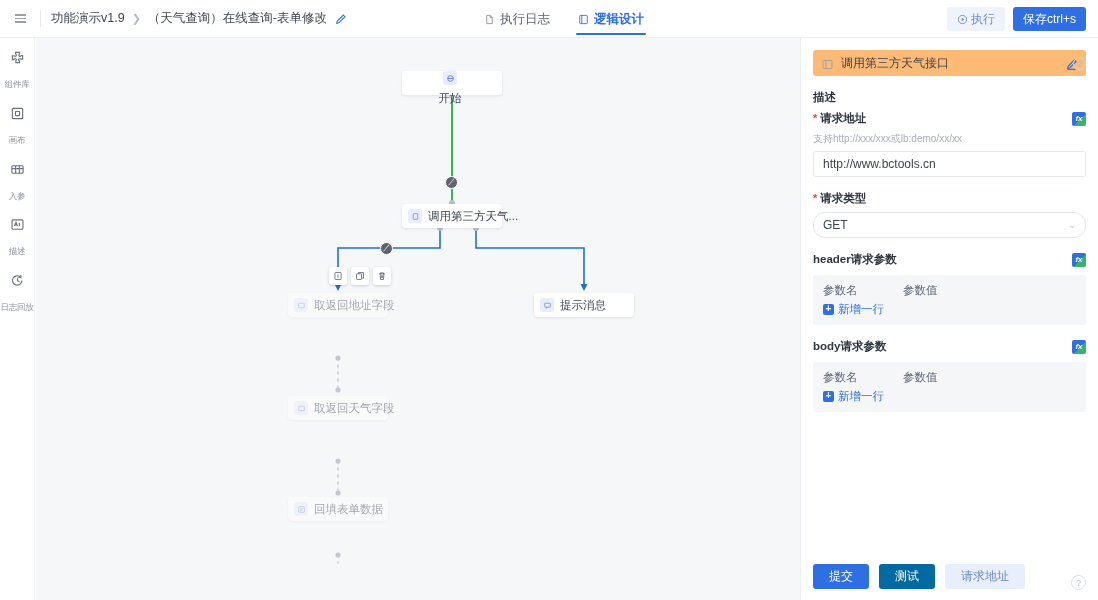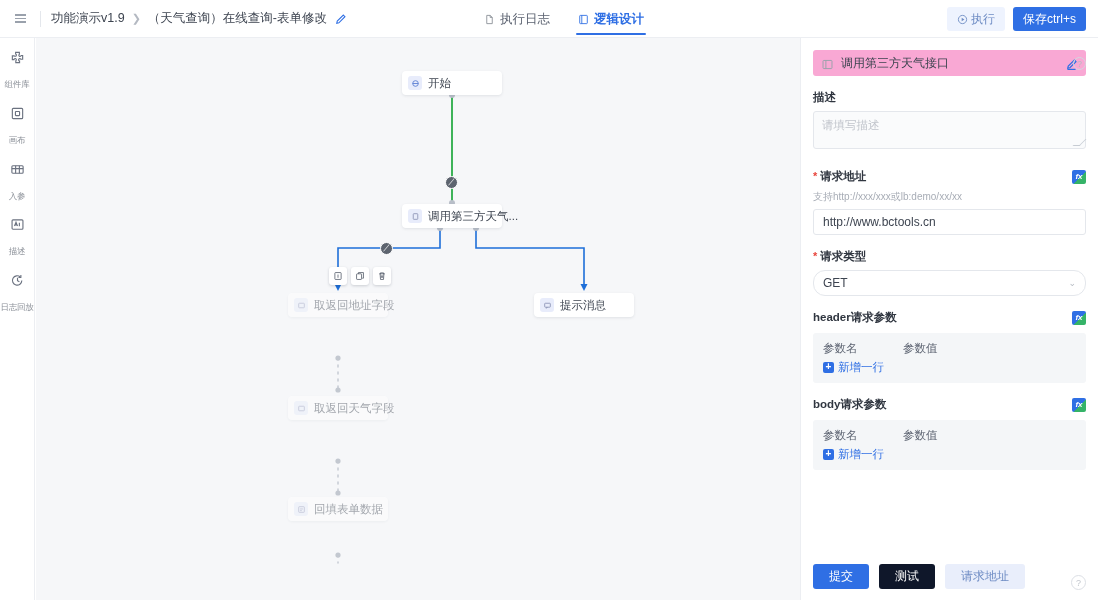--- a/index.html
+++ b/index.html
@@ -114,21 +114,21 @@
 
   
   .panel {
     position: absolute; left: 800px; top: 38px;
     width: 298px; height: 562px; background: #fff;
     border-left: 1px solid #eceef2; padding: 12px 12px 0 12px;
     overflow: hidden;
   }
   .p-title {
     display: flex; align-items: center; gap: 7px;
-    background: #f9a8d4; border-radius: 3px;
+    background: #fdba74; border-radius: 3px;
     height: 26px; padding: 0 8px; margin-bottom: 14px;
   }
   .p-title .ico { width: 13px; height: 13px; flex:0 0 auto; color:#9aa1ac;}
   .p-title .txt { flex: 1; font-size: 12px; color: #3d4450; }
   .p-title .pen { width: 13px; height: 13px; cursor: pointer; }
   .help-circ {
     position: absolute; right: 12px; width: 13px; height: 13px;
     border-radius: 50%; border: 1px solid #d3d7de; color: #b6bbc3;
     font-size: 9px; display: flex; align-items: center;
     justify-content: center; cursor: pointer;
@@ -188,21 +188,21 @@
   }
   .footer {
     position: absolute; left: 12px; bottom: 11px;
     display: flex; gap: 10px; 
   }
   .fbtn {
     height: 25px; border-radius: 3px; font-size: 12px; padding: 0 16px;
     display: flex; align-items: center; justify-content: center; cursor: pointer;
   }
   .f-submit { background: #2f6fe4; color: #fff; }
-  .f-test { background: #0f172a; color: #fff; }
+  .f-test { background: #0369a1; color: #fff; }
   .f-struct { background: #e9eefb; color: #6e8cc4; }
   .help-bl {
     position: absolute; right: 12px; bottom: 10px;
     width: 15px; height: 15px; border-radius: 50%;
     border: 1px solid #dcdfe5; color: #c2c6cd; font-size: 9px;
     display: flex; align-items: center; justify-content: center; cursor: pointer;
   }
 </style>
 </head>
 <body>
@@ -325,21 +325,21 @@
       <circle cx="440" cy="190" r="3" fill="#b9bfc9"></circle>
     </svg>
 
     <div class="edge-badge" style="left:409px; top:138px;">
       <span>⟋</span>
     </div>
     <div class="edge-badge" style="left:344px; top:204px;">
       <span>⟋</span>
     </div>
 
-    <div class="node" style="left:366px; top:33px; width:100px;">
+    <div class="node" style="left:366px; top:33px; width:100px;flex-direction:column;">
       <span class="nico">
         <svg width="9" height="9" viewBox="0 0 16 16" fill="none" stroke="#5b7fd4" stroke-width="1.6">
             <circle cx="8" cy="8" r="5"></circle>
             <path d="M3 8h10"></path>
           </svg>
       </span>
       <span>开始</span>
     </div>
 
     <div class="node" style="left:366px; top:166px; width:100px;">
@@ -425,21 +425,20 @@
             <path d="M11.5 2.5l2 2L6 12l-2.6.6L4 10z"></path>
             <path d="M3 14h10"></path>
           </svg>
       </span>
     </div>
     <div class="help-circ" style="top:19px;">?</div>
 
     <div class="fld-label">
       <span>描述</span>
     </div>
-    <div class="textarea">请填写描述</div>
 
     <div class="fld-label">
       <span class="req">*</span>
       <span>请求地址</span>
       <span class="fx">fx</span>
     </div>
     <div class="hint">支持http://xxx/xxx或lb:demo/xx/xx</div>
     <div class="input">http://www.bctools.cn</div>
 
     <div class="fld-label">

